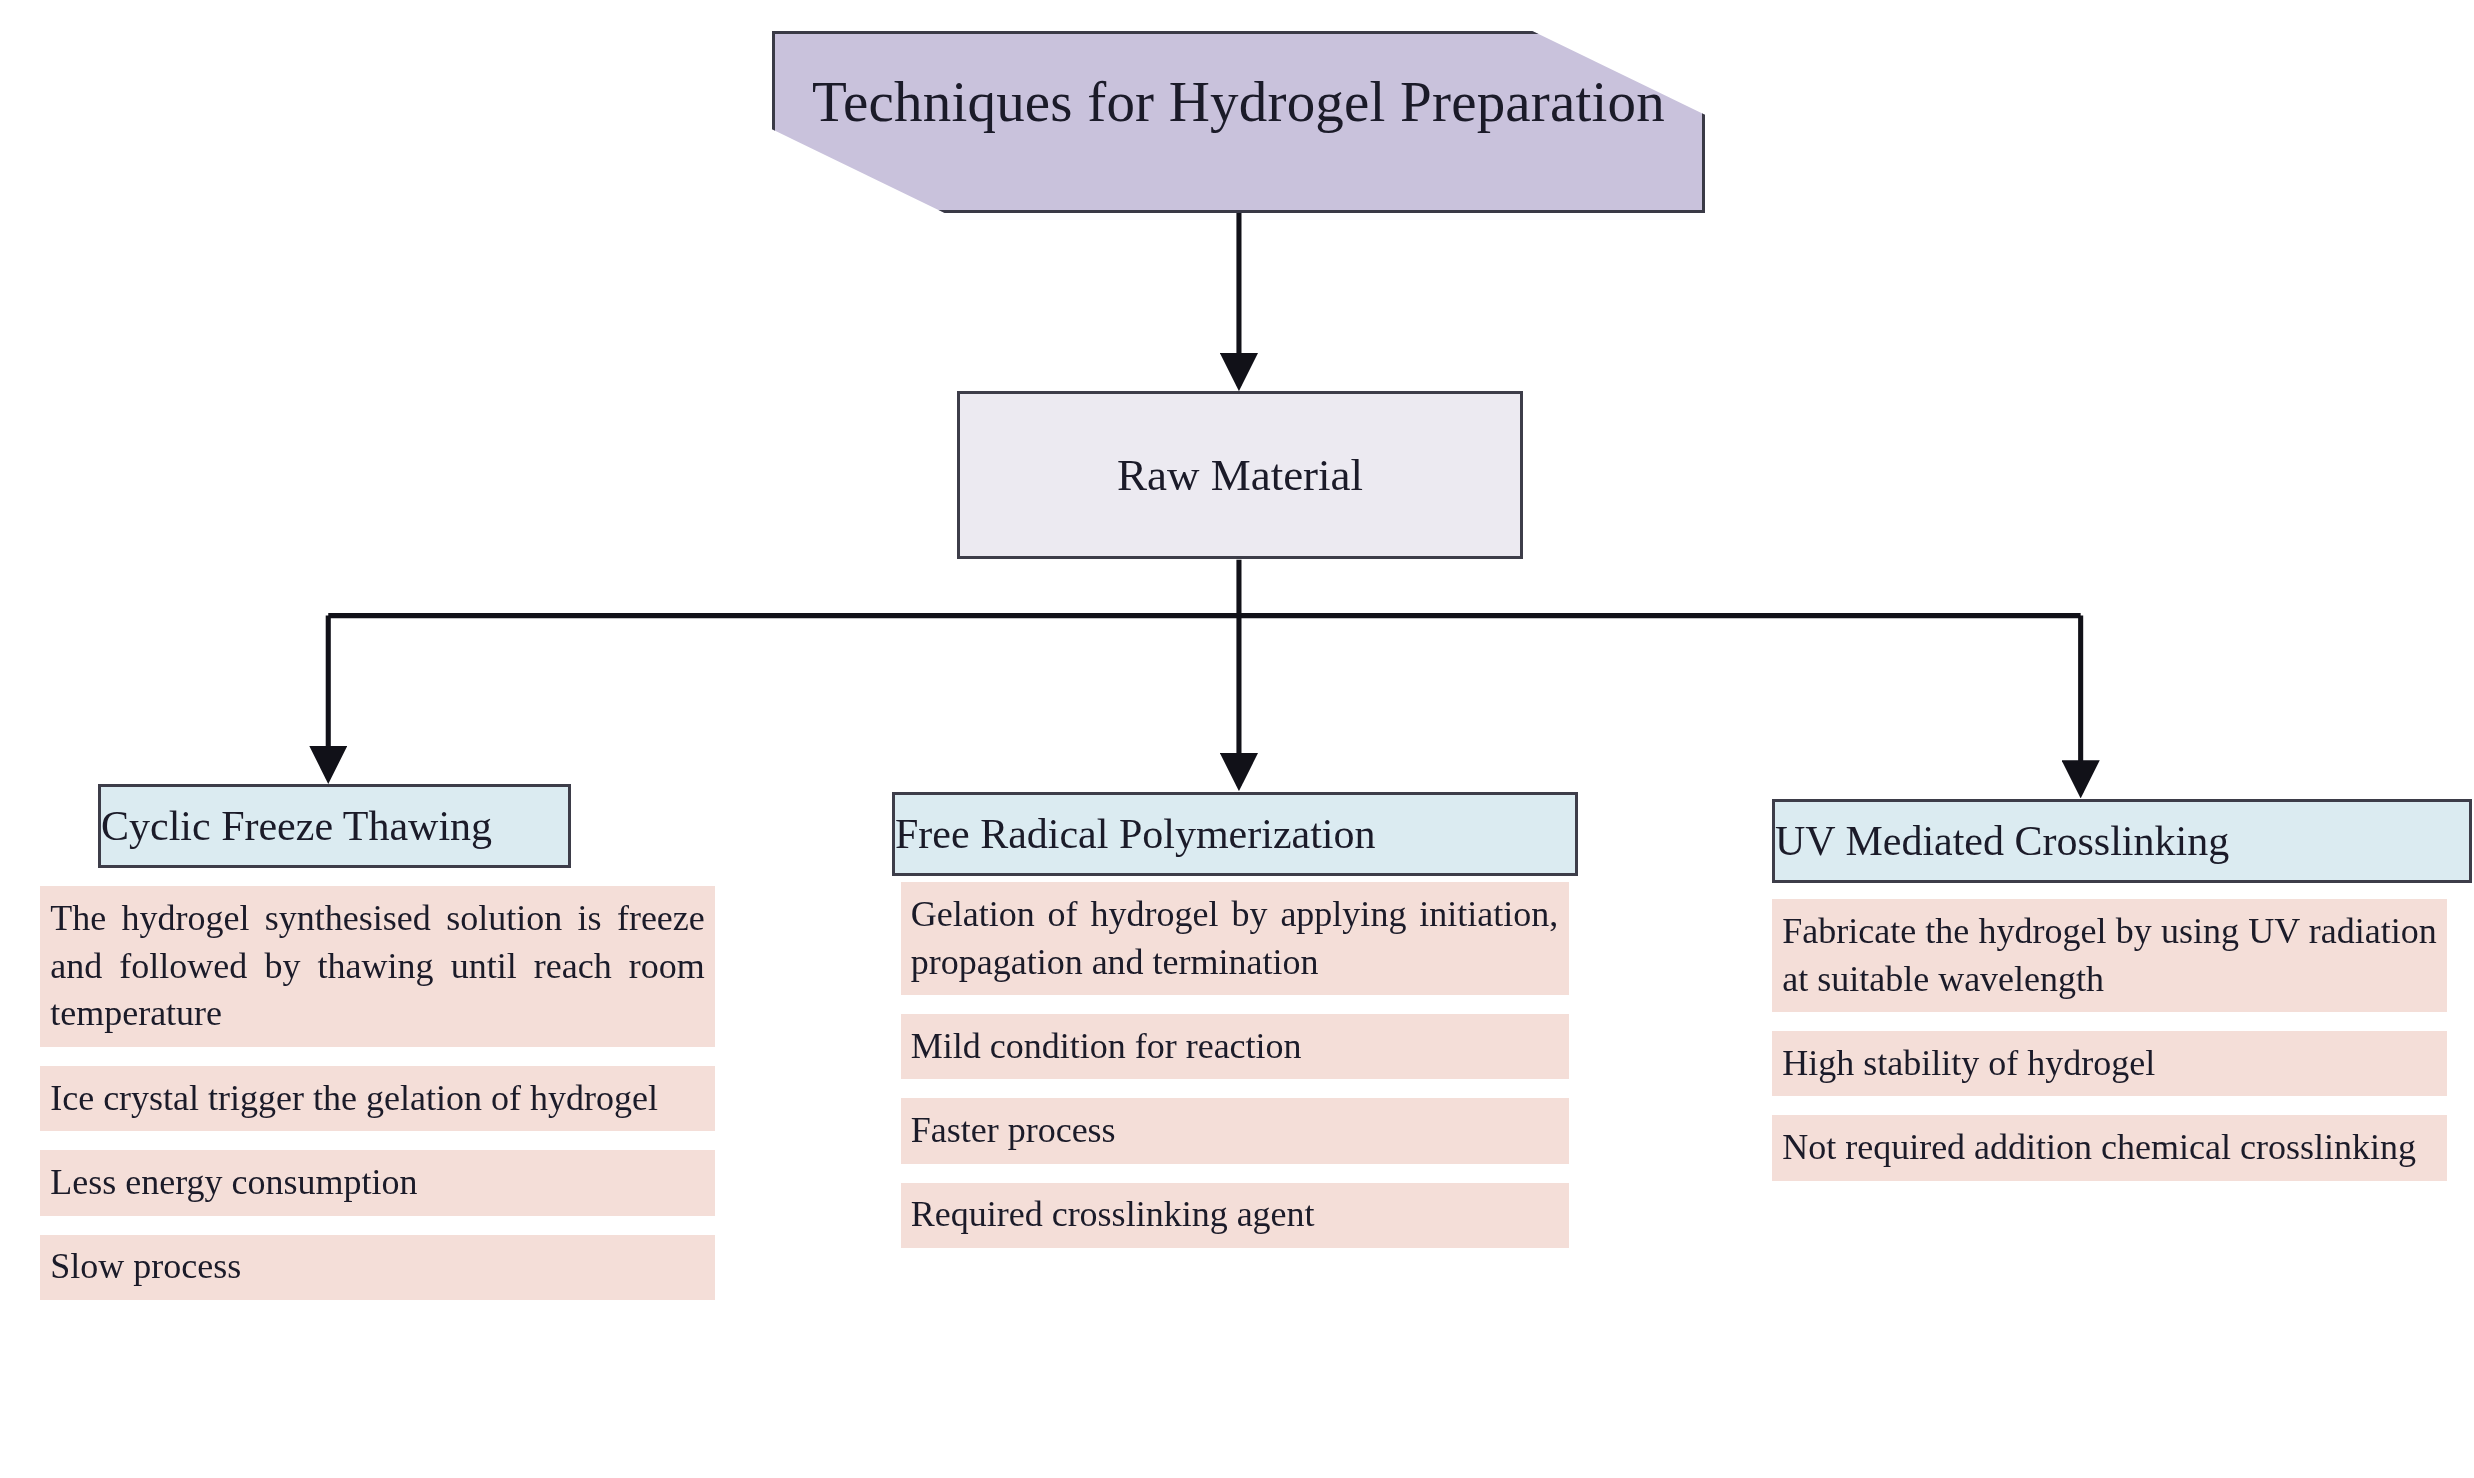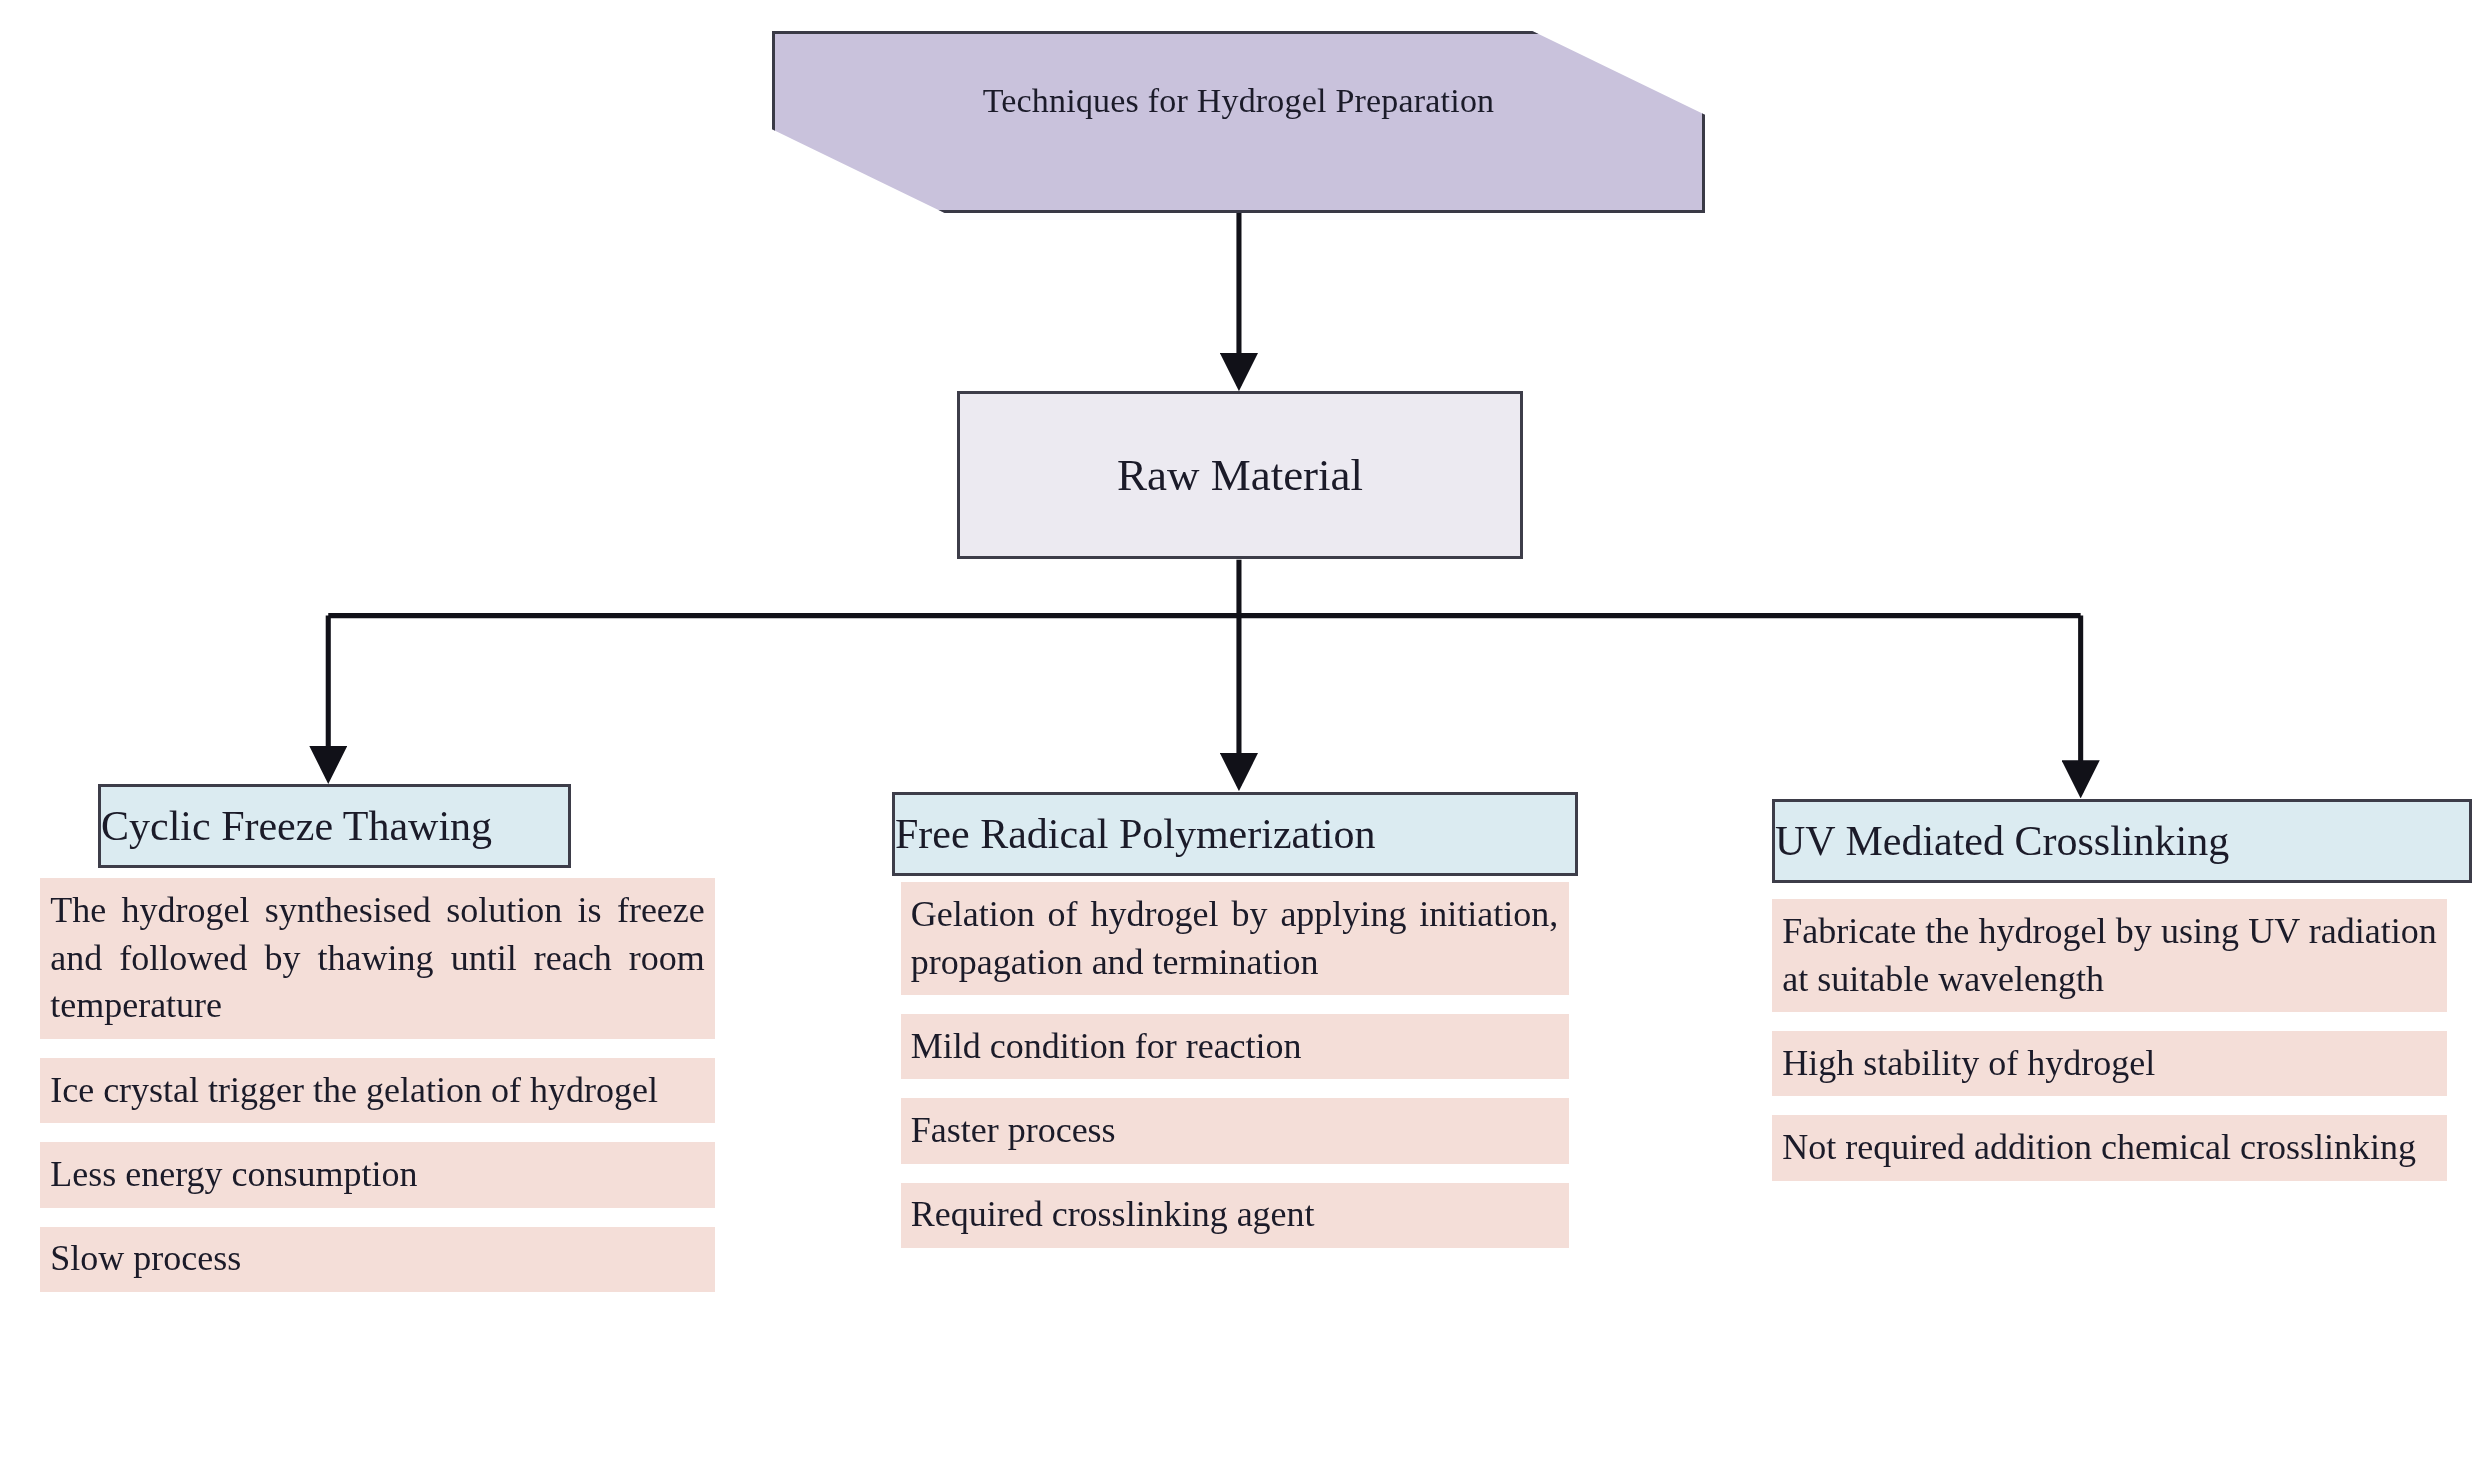--- a/index.html
+++ b/index.html
@@ -48,21 +48,21 @@
     border: 3.6px solid #3a3a46;
     box-sizing: border-box;
     clip-path: polygon(0% 0%, 81.5% 0%, 100% 46%, 100% 100%, 18.5% 100%, 0% 54%);
   }
   .pentagon-label {
     position: absolute;
     inset: 0;
     display: flex;
     align-items: center;
     justify-content: center;
-    font-size: 34px;
+    font-size: 57px;
     letter-spacing: 0.2px;
     padding-bottom: 42px;
     box-sizing: border-box;
     white-space: nowrap;
   }
 
   
   .raw-node {
     position: absolute;
     left: 957px;
@@ -113,21 +113,21 @@
     text-align: justify;
     text-align-last: left;
     padding: 8.7px 10.2px 8.7px 10.2px;
     margin-bottom: 19px;
     color: #1b1b29;
   }
 
   
   #col-1 { left: 0px;    top: 784px; width: 726px; }
   #col-1 .col-header { left: 98px; top: 0px; width: 473px; }
-  #col-1 .items      { left: 40px;  top: 94px; width: 675px; }
+  #col-1 .items      { left: 40px;  top: 102px; width: 675px; }
 
   #col-2 { left: 886px; top: 792px; width: 726px; }
   #col-2 .col-header { left: 6px;   top: 0px; width: 686px; }
   #col-2 .items      { left: 14.5px;  top: 90px; width: 668px; }
 
   #col-3 { left: 1772px; top: 799px; width: 703px; }
   #col-3 .col-header { left: 0px;   top: 0px; width: 700px; }
   #col-3 .items      { left: 0px;   top: 100px; width: 675px; }
 </style>
 </head>

